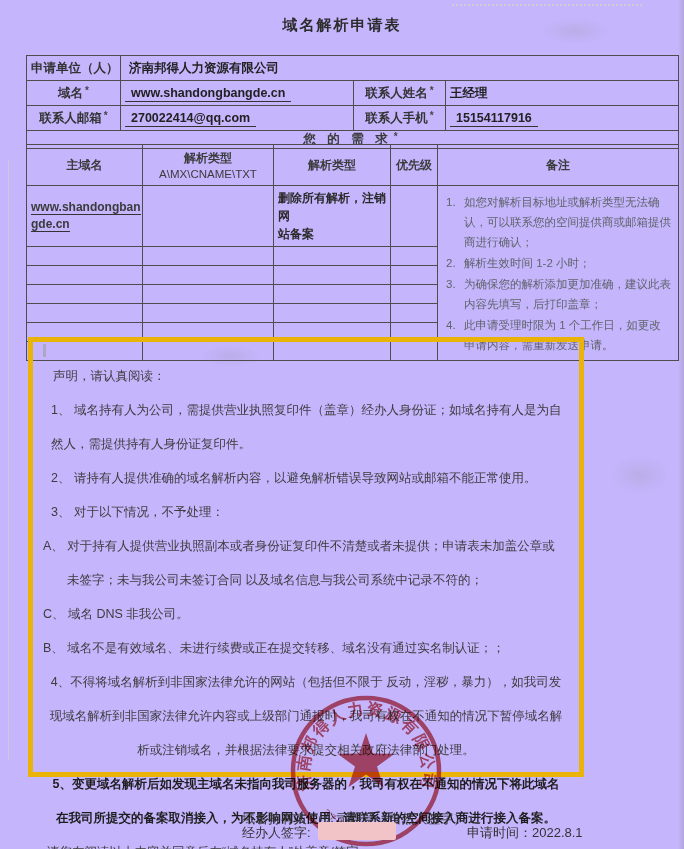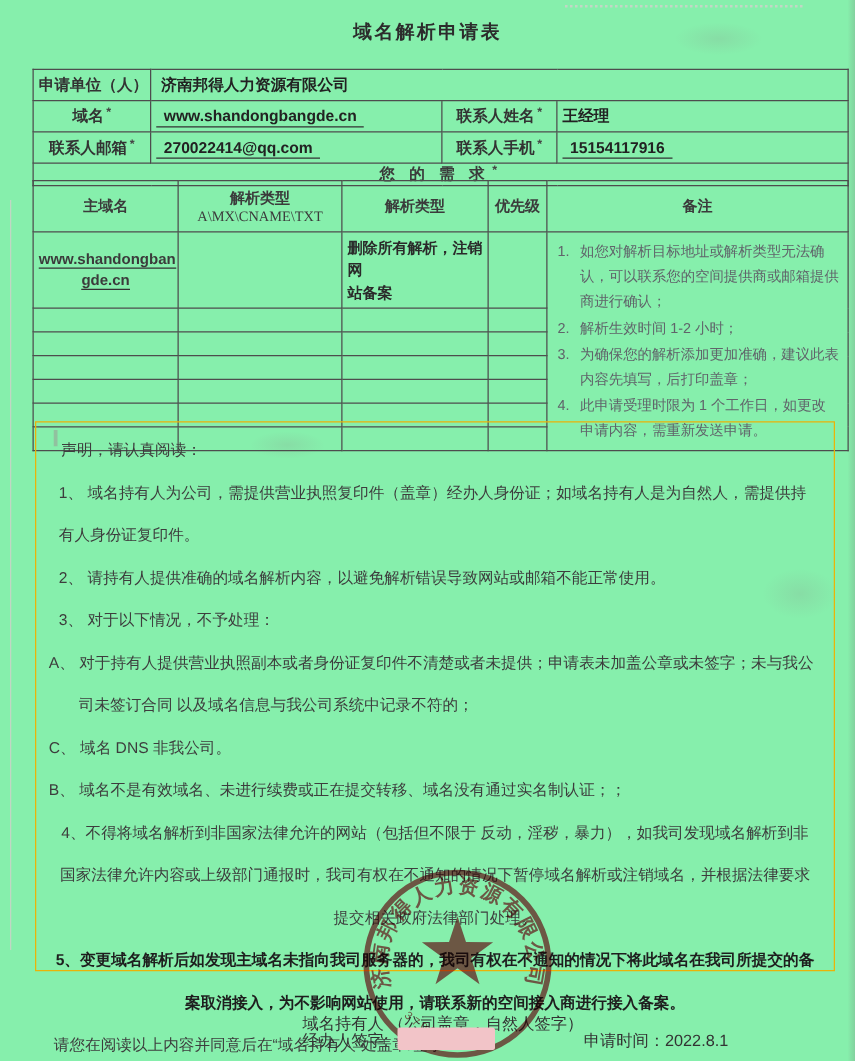--- a/index.html
+++ b/index.html
@@ -1,17 +1,17 @@
 <!DOCTYPE html>
 <html><head>
 <meta charset="utf-8">
 <style>
   html,body{margin:0;padding:0;}
   .page{
-    position:relative;width:684px;height:849px;background:#86efac;
+    position:relative;width:684px;height:849px;background:#c4b5fd;
     font-family:"Liberation Sans","DejaVu Sans",sans-serif;color:#3b3b3b;
     overflow:hidden;
   }
   
   .edge-right{position:absolute;right:0;top:0;width:6px;height:100%;
     background:linear-gradient(to right,rgba(0,0,0,0),rgba(120,120,115,.25));}
   .edge-left-line{position:absolute;left:8px;top:160px;width:1px;height:600px;background:#cfcfca;opacity:.8;}
   .top-right-mark{position:absolute;left:452px;top:4px;width:190px;height:0;border-top:2px dotted #d2d2cc;opacity:.8;}
   .smudge{position:absolute;border-radius:50%;background:radial-gradient(closest-side,rgba(140,140,135,.18),rgba(140,140,135,0));}
   .premark{position:absolute;left:43px;top:344px;width:3px;height:13px;background:#9a9a96;opacity:.55;}
@@ -27,33 +27,33 @@
   .lbl{font-weight:bold;text-align:center;color:#333;white-space:nowrap;}
   .val{font-weight:bold;text-align:left;color:#222;font-size:13px;}
   .val-left{font-weight:bold;text-align:left;color:#222;font-size:13px;padding-left:8px;}
   .ul span.u{border-bottom:1px solid #333;padding:0 6px 1px;}
   .req{font-size:10px;vertical-align:top;color:#444;padding-left:2px;}
   .needs-row td{height:15px;text-align:center;font-weight:bold;letter-spacing:4px;font-size:12.5px;margin-left:12px;}
 
   .tbl-req{position:absolute;left:26px;top:144px;width:652px;}
   .tbl-req td{font-size:12px;vertical-align:middle;}
   .tbl-req .hdr{font-weight:bold;text-align:center;height:40px;}
-  .hdr .sub{font-weight:normal;font-size:11.5px;display:block;margin-top:1px;font-family:Liberation Serif, serif;}
+  .hdr .sub{font-weight:normal;font-size:11.5px;display:block;margin-top:1px;}
   .dr{height:46px;}
-  .dr .dom{font-weight:bold;text-align:center;line-height:17px;}
+  .dr .dom{font-weight:bold;line-height:17px;}
   .dr .dom .u2{border-bottom:1px solid #333;}
   .dr .addr{font-weight:bold;line-height:18px;color:#2a2a2a;}
   .er td{height:16px;}
   .remark-cell{vertical-align:top;padding:6px 6px 4px 8px;}
   .remark{display:flex;font-size:11.5px;line-height:20px;color:#60646a;margin-bottom:1px;}
   .remark .num{width:18px;flex:none;}
   .remark .txt{flex:1;}
 
-  .decl-box{position:absolute;left:28px;top:337px;width:640px;height:440px;
-    border:1px solid #eab308;box-sizing:border-box;padding:5px 14px 0 10px;
+  .decl-box{position:absolute;left:28px;top:337px;width:556px;height:440px;
+    border:5px solid #eab308;box-sizing:border-box;padding:17px 14px 0 10px;
     font-size:12.5px;line-height:34px;color:#3d3d3d;}
   .decl-box p{margin:0;}
   .d-head{padding-left:10px;}
   .d-item{padding-left:8px;}
   .d-sub{margin-left:52px;text-indent:-24px;padding-left:24px;}
   .d-flush{padding-left:4px;text-align:center;}
   .d-bold{font-weight:bold;color:#1e1e1e;}
   .d-note{padding-left:4px;}
 
   .signoff{position:absolute;font-size:13px;color:#333;white-space:nowrap;}

